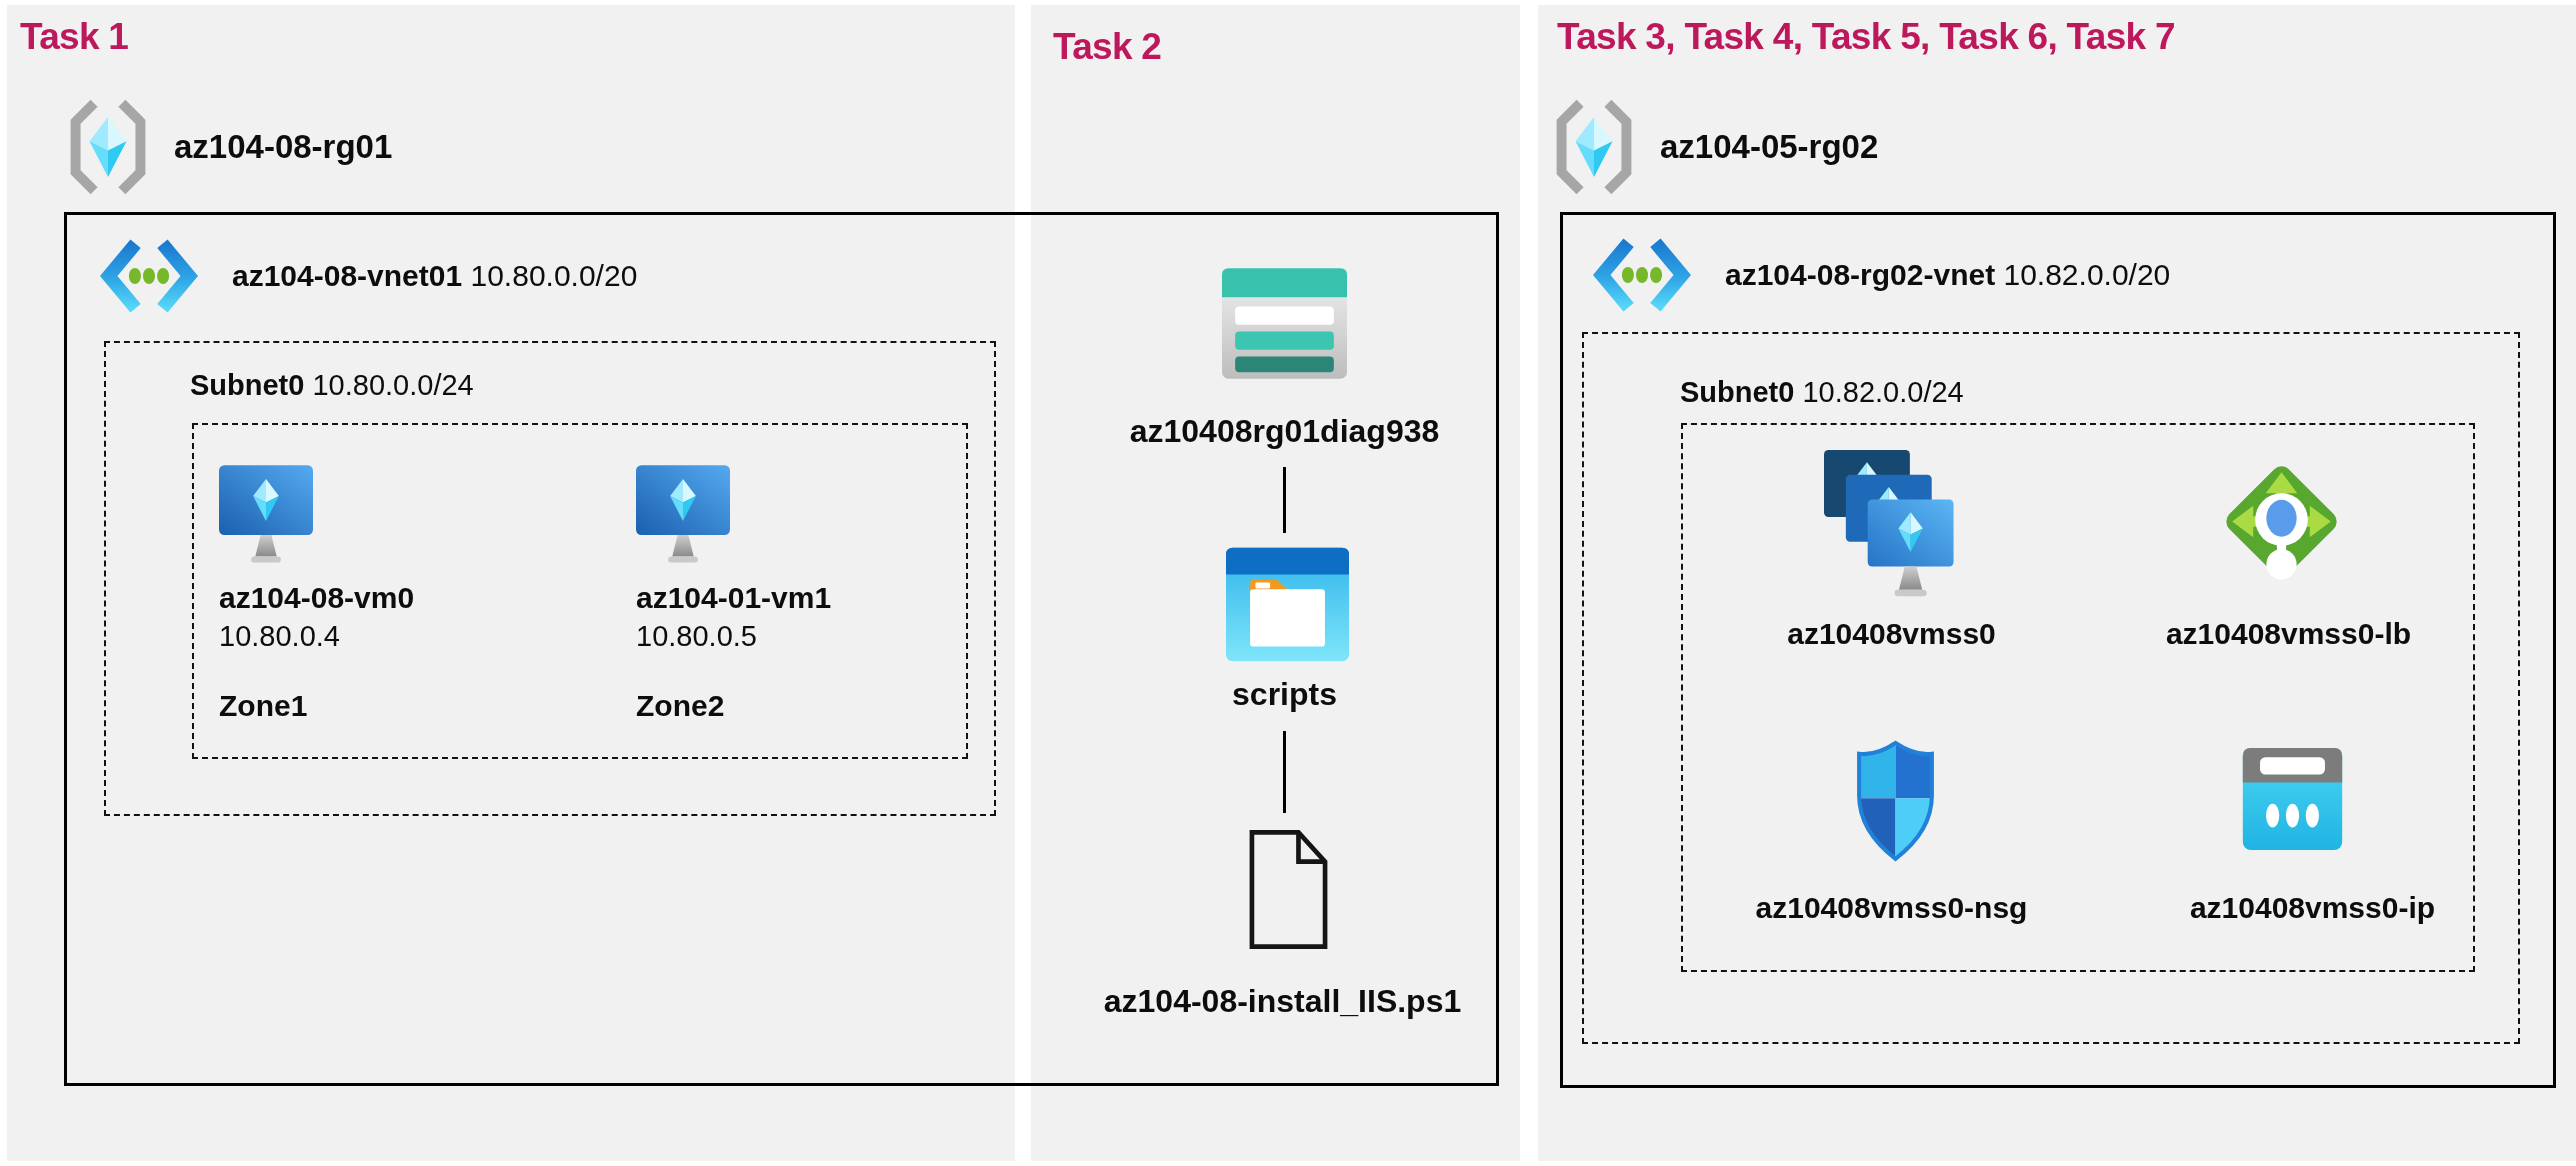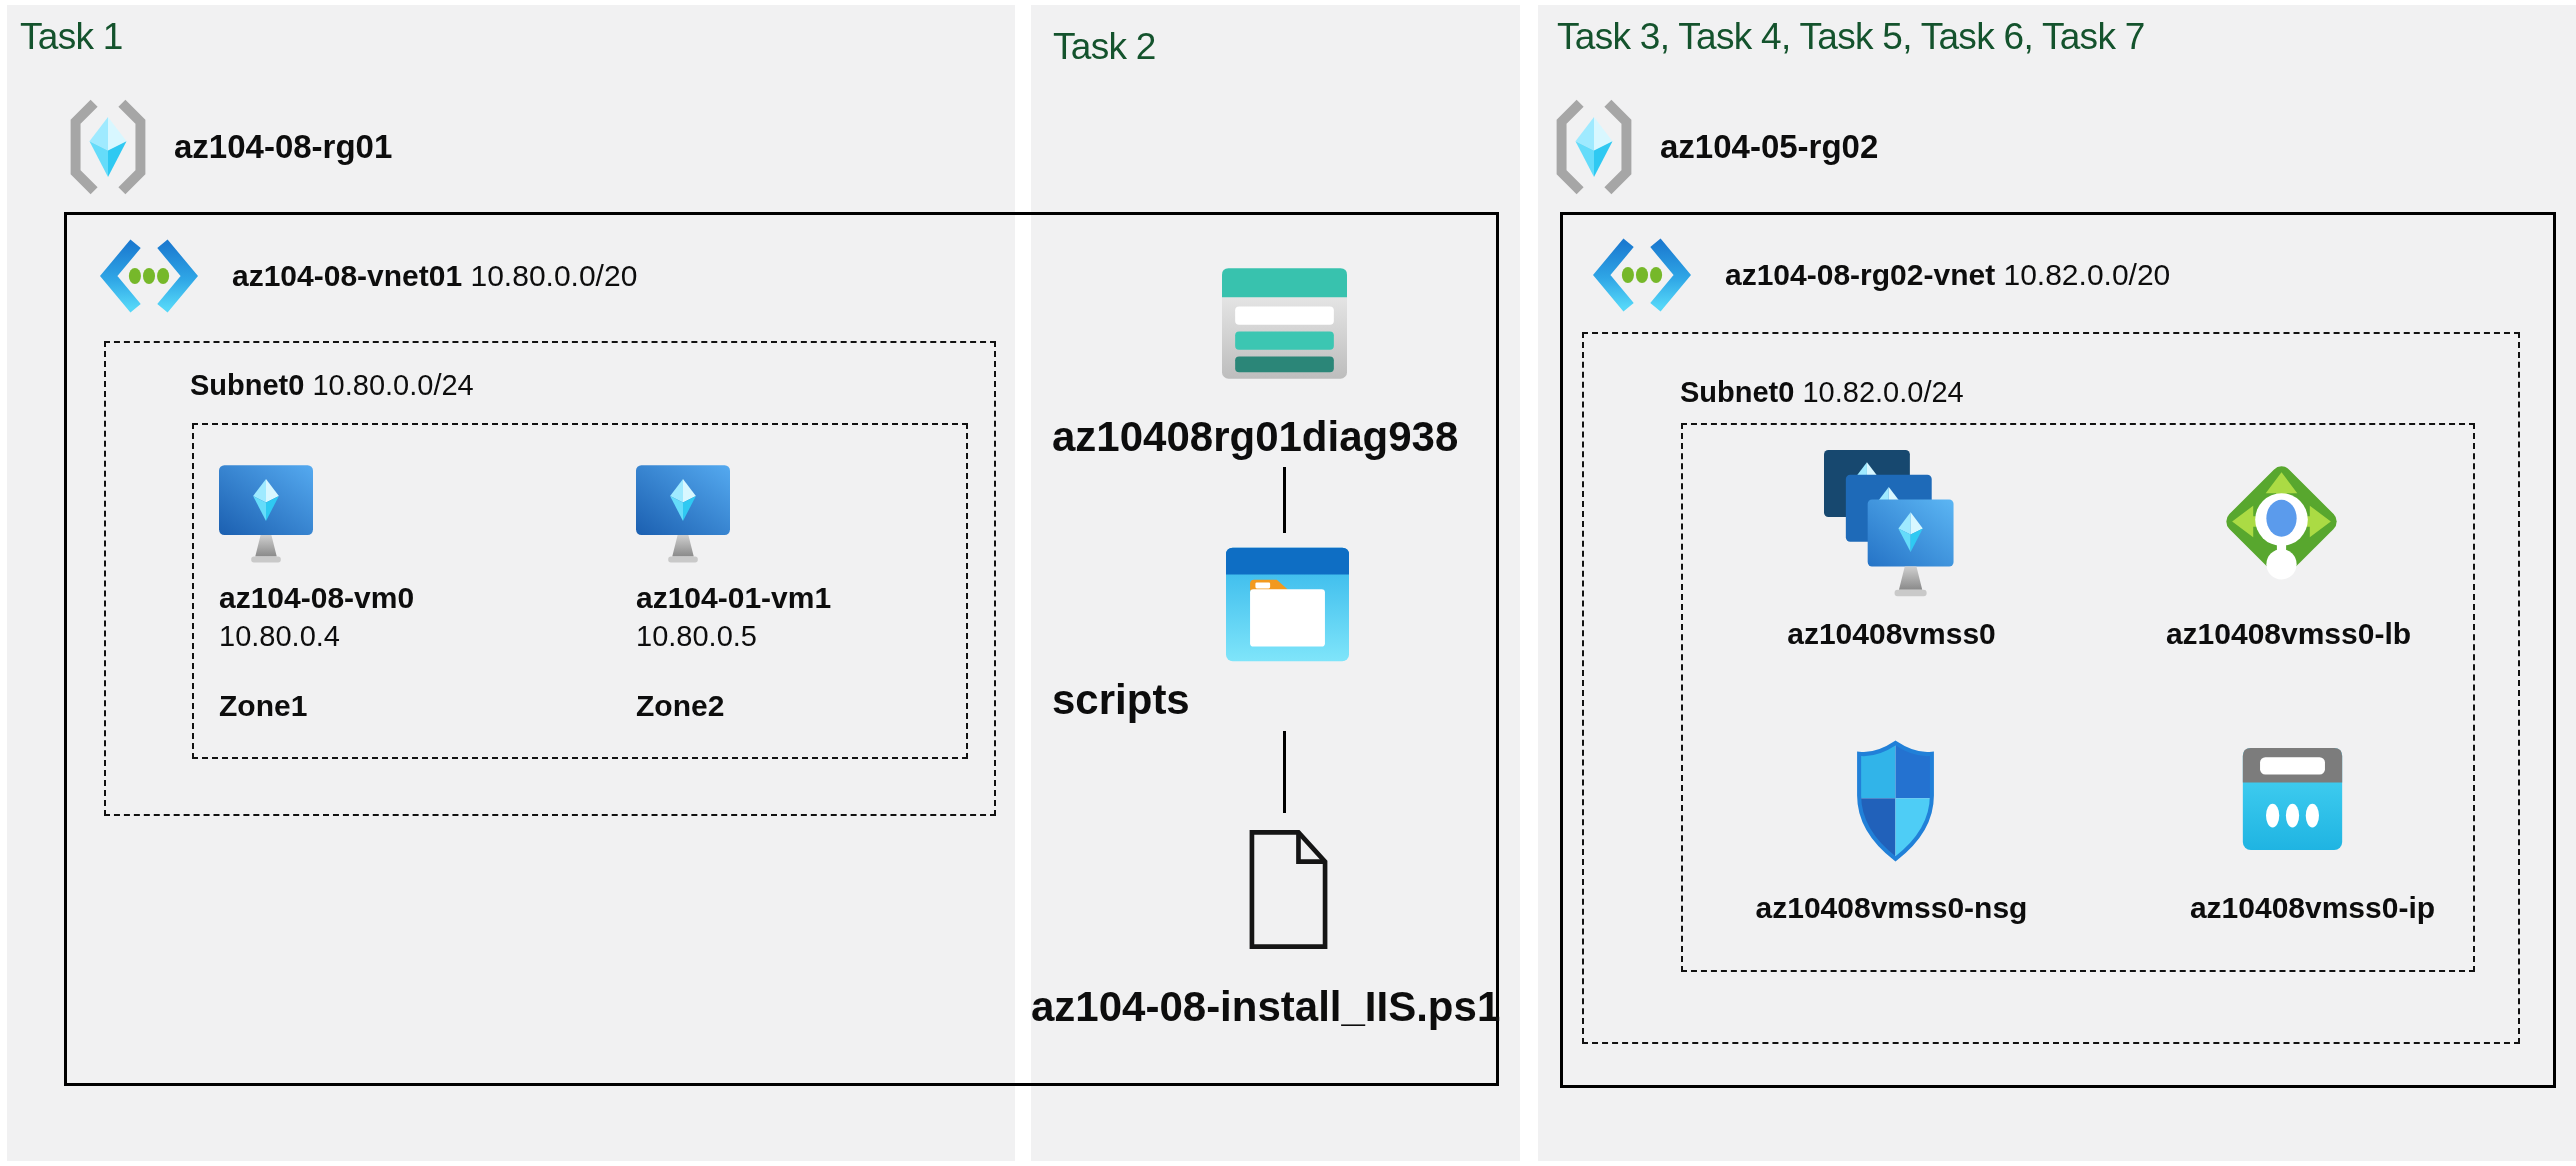--- a/index.html
+++ b/index.html
@@ -1,34 +1,34 @@
 <!DOCTYPE html>
 <html style="font-size:10.8px"><head>
 <meta charset="utf-8">
 <style>
   html,body{margin:0;padding:0;background:#ffffff;}
   #canvas{position:relative;width:2576px;height:1166px;background:#ffffff;
           font-family:"Liberation Sans",sans-serif;overflow:hidden;color:#0d0d0d;}
   .panel{position:absolute;top:5.4px;height:1156px;background:#f1f1f2;}
-  .task-title{position:absolute;font-size:37px;font-weight:normal;color:#14532d;white-space:nowrap;letter-spacing:-0.7px;}
+  .task-title{position:absolute;font-size:37px;font-weight:bold;color:#be185d;white-space:nowrap;letter-spacing:-0.7px;}
   .rg-row{position:absolute;display:flex;align-items:center;gap:23px;}
   .rg-label{font-size:33px;font-weight:bold;white-space:nowrap;}
   .solid-box{position:absolute;border:3.4px solid #000;box-sizing:border-box;}
   .dashed-box{position:absolute;border:2.7px dashed #121212;box-sizing:border-box;}
   .vnet-row{position:absolute;display:flex;align-items:center;gap:32px;}
   .lbl{font-size:30px;white-space:nowrap;}
   .lbl44{font-size:29px;white-space:nowrap;}
   .bold{font-weight:bold;}
   .subnet-label{position:absolute;}
   .stack{position:absolute;display:flex;flex-direction:column;align-items:flex-start;}
   .res-name{font-size:30px;font-weight:bold;white-space:nowrap;}
   .vm-name{margin-top:15px;}
   .vm-ip{font-size:29px;margin-top:5.4px;}
   .vm-zone{font-size:30px;font-weight:bold;margin-top:36px;}
-  .chain-label{position:absolute;text-align:left;font-size:42px;font-weight:bold;white-space:nowrap;}
+  .chain-label{position:absolute;text-align:center;font-size:32px;font-weight:bold;white-space:nowrap;}
   .grid-label{position:absolute;text-align:center;font-size:30px;font-weight:bold;white-space:nowrap;width:337px;}
   .connector{position:absolute;width:2.7px;background:#000;}
   .icon-abs{position:absolute;}
   svg{display:block;}
 </style>
 </head>
 <body>
 
 <div id="canvas">
 

